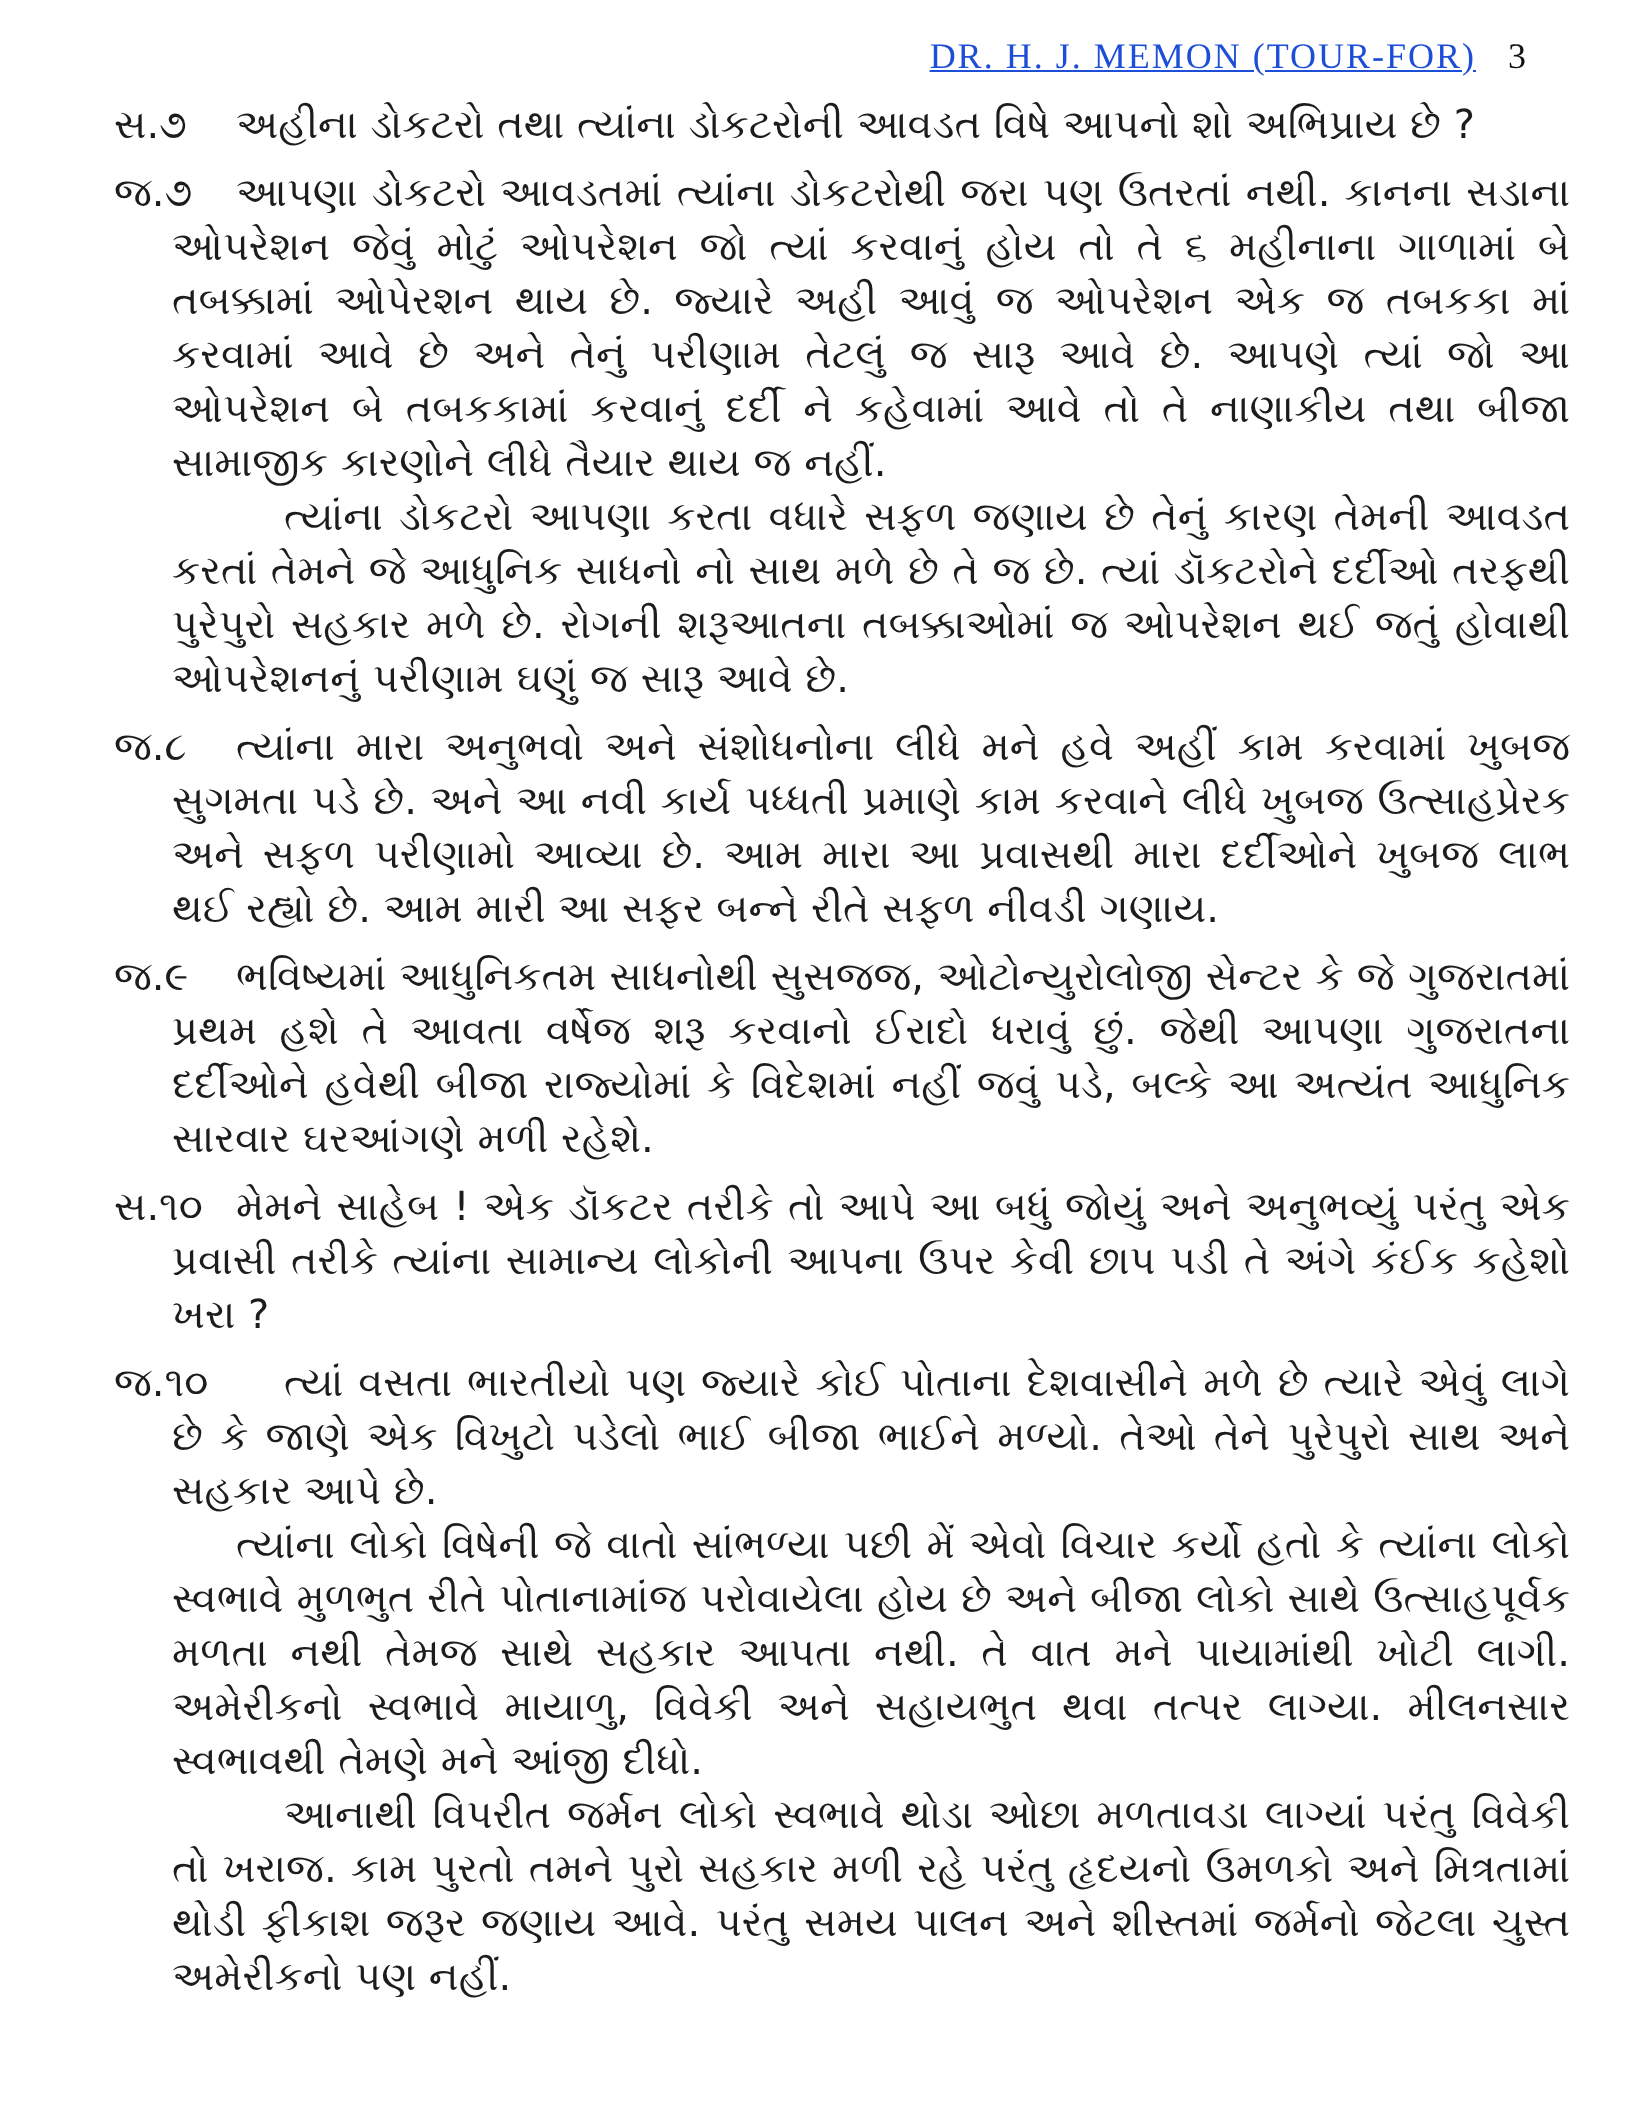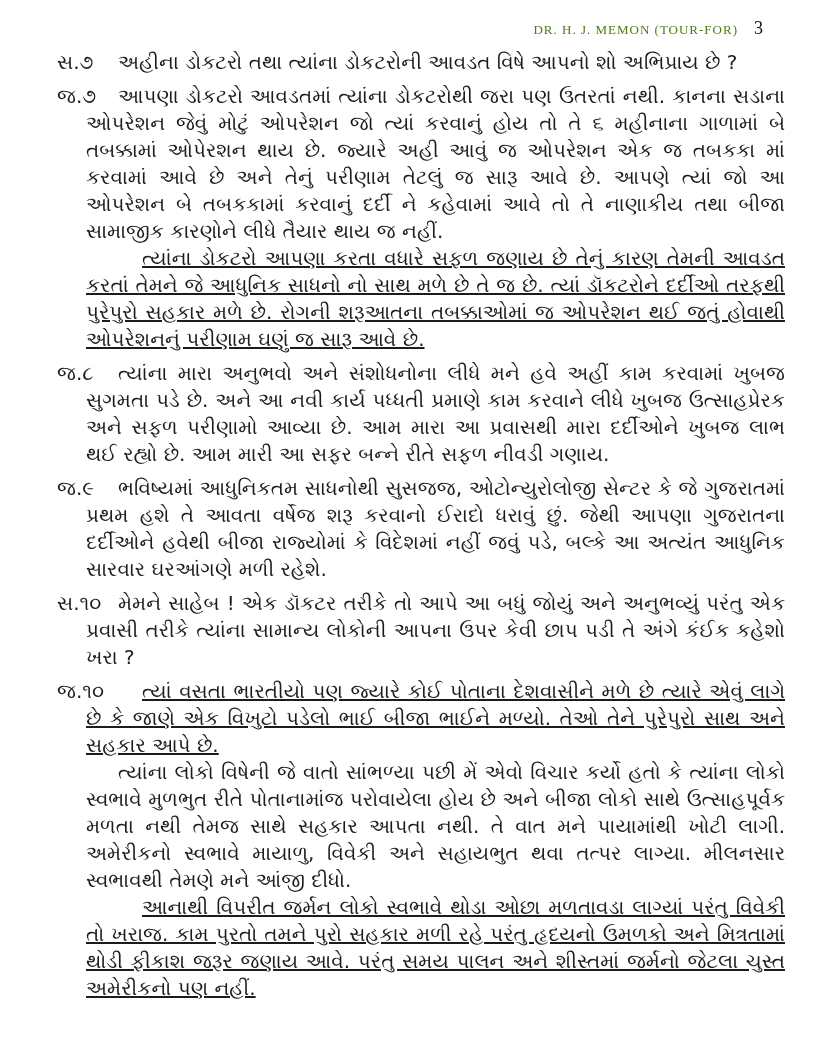--- a/index.html
+++ b/index.html
@@ -15,23 +15,24 @@
   .page-header {
     display: flex;
     justify-content: flex-end;
     align-items: baseline;
     gap: 16px;
     margin-bottom: 10px;
     padding-right: 22px;
     font-family: "Liberation Serif", "DejaVu Serif", serif;
   }
   .header-title {
-    font-size: 13px;
+    font-size: 18px;
     letter-spacing: 1px;
-    color: #4d7c0f;
+    color: #1d4ed8;
+    text-decoration: underline;
   }
   .page-number {
     font-size: 18px;
     color: #111;
   }
   .qa-row {
     position: relative;
     margin-bottom: 7px;
     font-size: 20px;
     line-height: 27px;
@@ -42,21 +43,21 @@
     top: 0;
     white-space: nowrap;
     line-height: 27px;
     text-align: right;
   }
   .qa-text {
     margin-left: 29px;
     text-align: justify;
   }
   .para.first { text-indent: 32px; }
-  .para.sub   { text-indent: 56px; text-decoration: underline; }
+  .para.sub   { text-indent: 56px; }
 </style>
 </head>
 <body>
 
 <header class="page-header">
   <span class="header-title">DR. H. J. MEMON (TOUR-FOR)</span>
   <span class="page-number">3</span>
 </header>
 
 <main id="qa-container">

